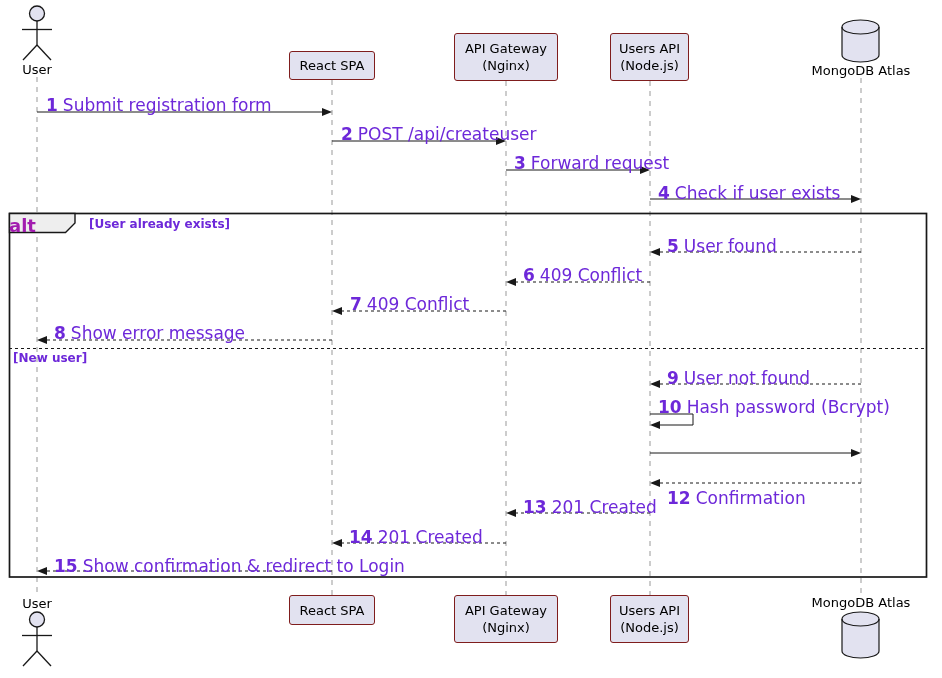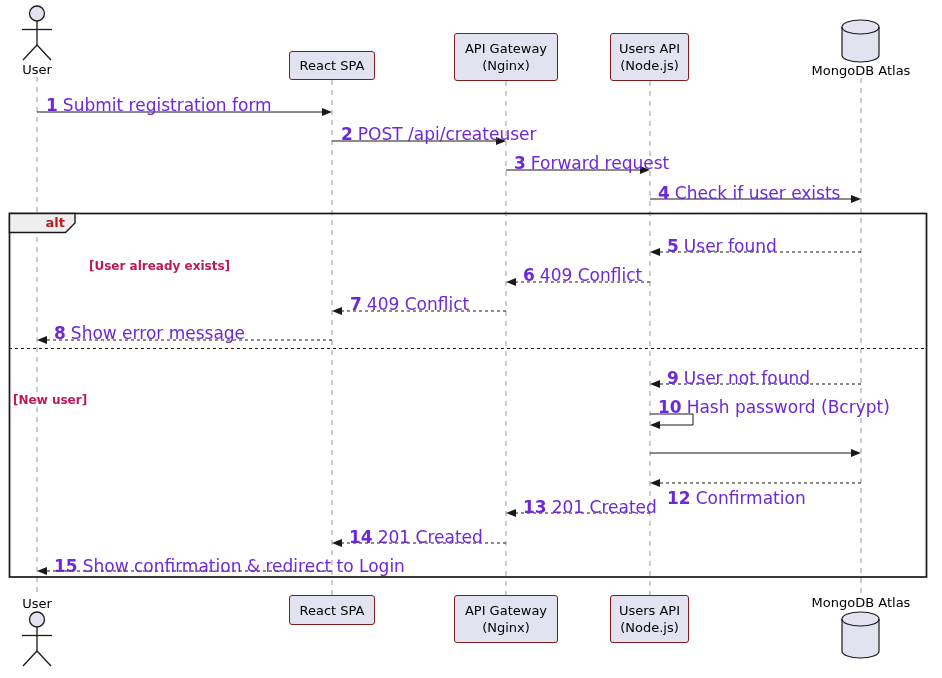--- a/index.html
+++ b/index.html
@@ -28,28 +28,27 @@
     text-align:center;white-space:nowrap;
   }
   .msg{
     position:absolute;
     font-size:17px;color:#6d28d9;
     white-space:nowrap;
   }
   .msg .mn{font-weight:bold;margin-right:5px;}
   .altop{
     position:absolute;
-    font-weight:bold;font-size:13px;color:#b91c1c;
-    text-align:right;white-space:nowrap;
+    font-weight:bold;font-size:18px;color:#a21caf;
+    text-align:left;white-space:nowrap;
   }
   .guard{
     position:absolute;
-    font-weight:bold;font-size:12px;color:#be185d;
+    font-weight:bold;font-size:12px;color:#6d28d9;
     white-space:nowrap;
-    margin-top:42px;
   }
 </style>
 </head>
 <body>
 
 <div id="stage">
 
   <svg id="wires" width="942" height="678" viewBox="0 0 942 678">
 
     <g stroke="#999999" stroke-width="1" stroke-dasharray="5,5">

